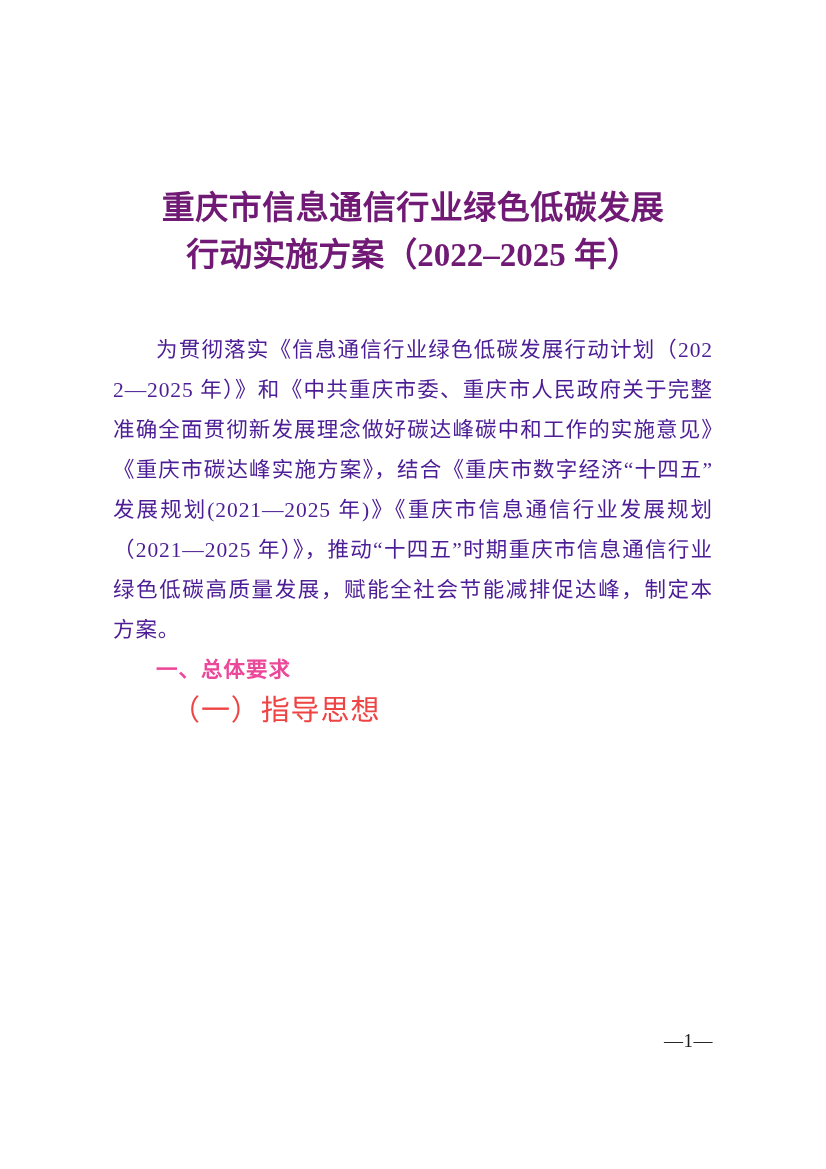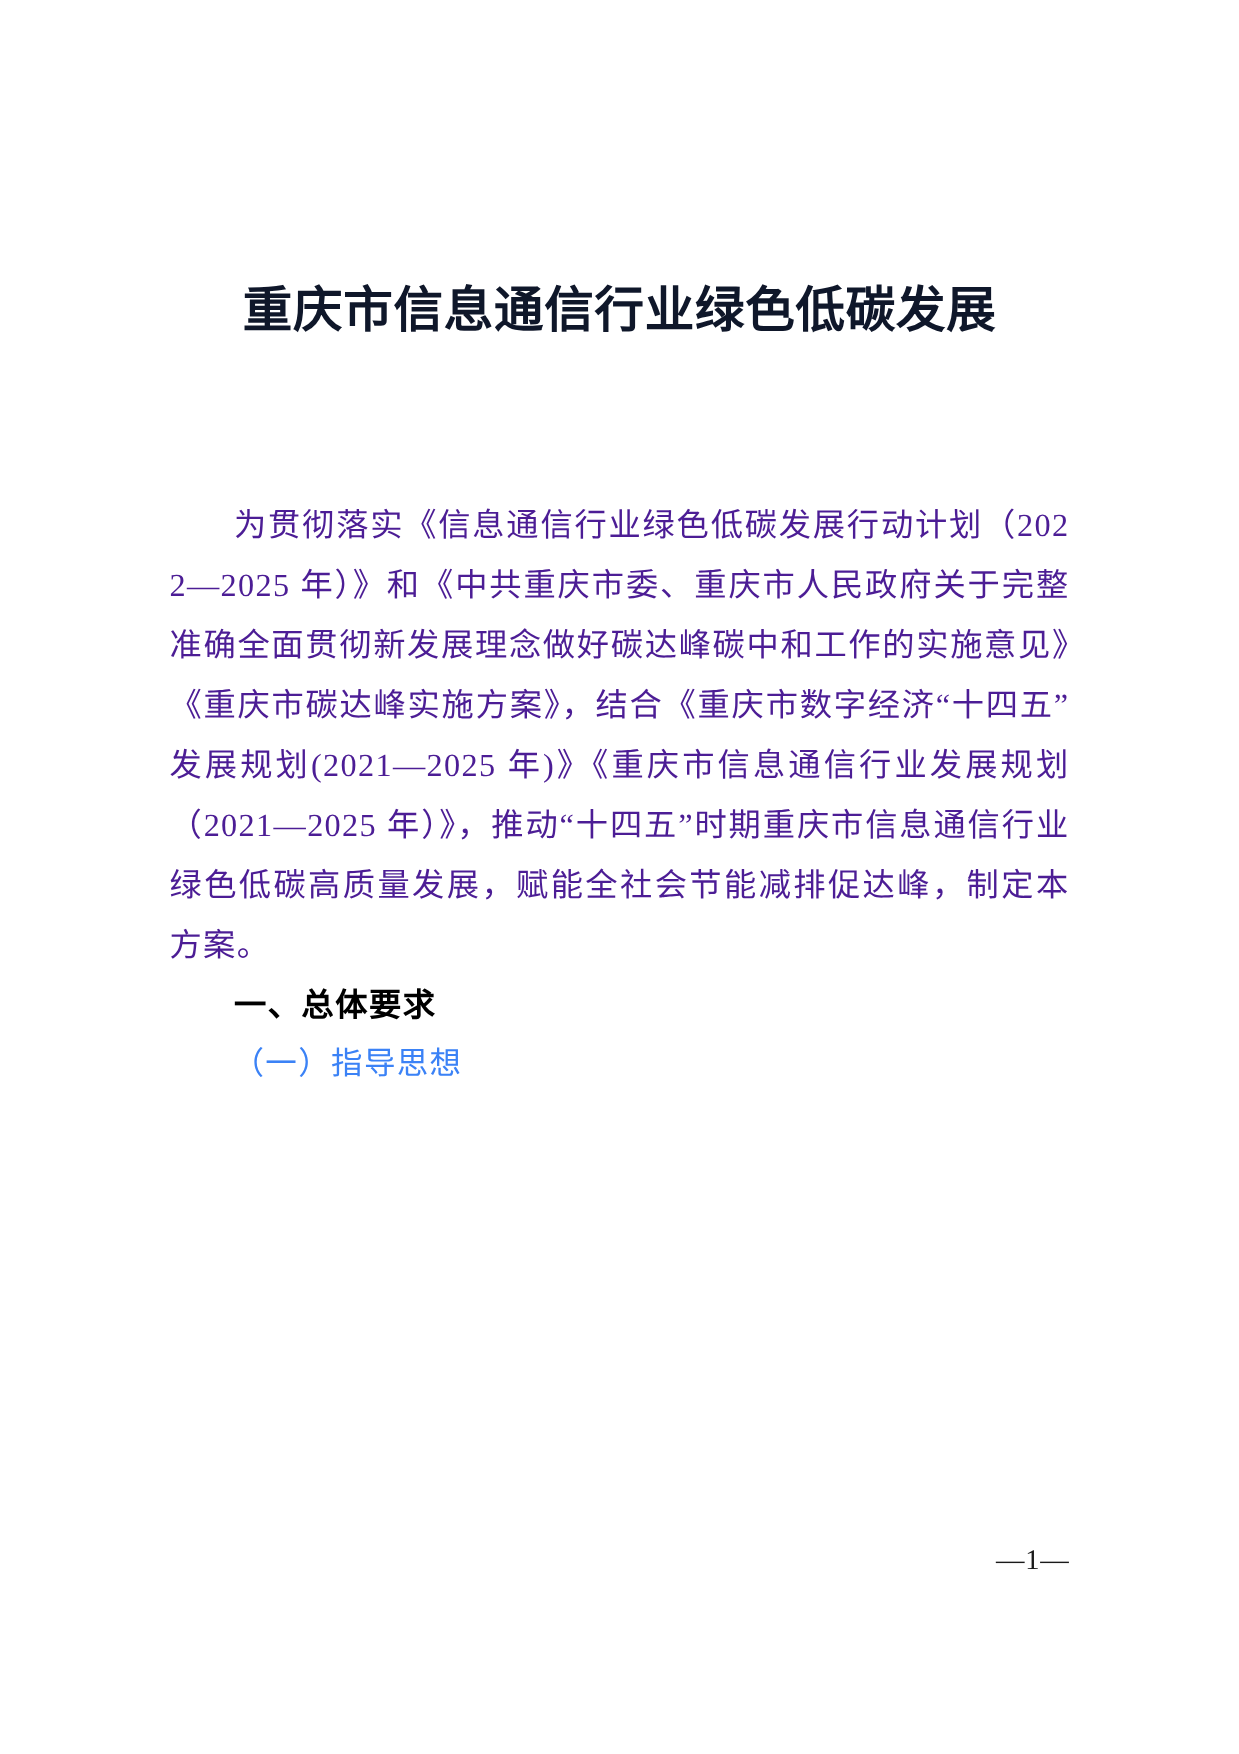--- a/index.html
+++ b/index.html
@@ -26,21 +26,21 @@
     position: absolute;
     left: 113px;
     top: 163px;
     width: 600px;
     text-align: center;
     font-family: "Liberation Serif", "DejaVu Serif", serif;
     font-weight: 700;
     font-size: 33px;
     line-height: 47px;
     letter-spacing: 0.5px;
-    color: #0f172a;
+    color: #701a75;
   }
   .doc-title .title-line {
     display: block;
     white-space: nowrap;
   }
   .doc-title .title-line-2 {
     letter-spacing: 0px;
   }
 
   
@@ -64,32 +64,32 @@
     word-break: break-all;
   }
 
   .heading-1 {
     font-family: "Liberation Sans", "DejaVu Sans", sans-serif;
     font-size: 21.5px;
     line-height: 40px;
     font-weight: 700;
     text-indent: 2em;
     margin: 0;
-    color: #000000;
+    color: #ec4899;
     letter-spacing: 1px;
   }
 
   .heading-2 {
-    font-family: Liberation Sans, sans-serif;
-    font-size: 21px;
+    font-family: Liberation Serif, serif;
+    font-size: 29px;
     line-height: 40px;
     font-weight: 400;
     text-indent: 2em;
     margin: 0;
-    color: #3b82f6;
+    color: #ef4444;
     letter-spacing: 0.9px;
   }
 
   
   .page-footer {
     position: absolute;
     left: 113px;
     top: 1030px;
     width: 600px;
     text-align: right;
@@ -99,20 +99,21 @@
     letter-spacing: 0.5px;
   }
 </style>
 </head>
 <body>
 
 <div class="page">
 
   <h1 class="doc-title">
     <span class="title-line title-line-1">重庆市信息通信行业绿色低碳发展</span>
+    <span class="title-line title-line-2">行动实施方案（2022–2025 年）</span>
   </h1>
 
   <div class="body-block">
 
     <p class="para">为贯彻落实《信息通信行业绿色低碳发展行动计划（2022—2025 年）》和《中共重庆市委、重庆市人民政府关于完整准确全面贯彻新发展理念做好碳达峰碳中和工作的实施意见》《重庆市碳达峰实施方案》，结合《重庆市数字经济“十四五”发展规划(2021—2025 年)》《重庆市信息通信行业发展规划（2021—2025 年）》，推动“十四五”时期重庆市信息通信行业绿色低碳高质量发展，赋能全社会节能减排促达峰，制定本方案。</p>
 
     <p class="heading-1">一、总体要求</p>
 
     <p class="heading-2">（一）指导思想</p>
 

